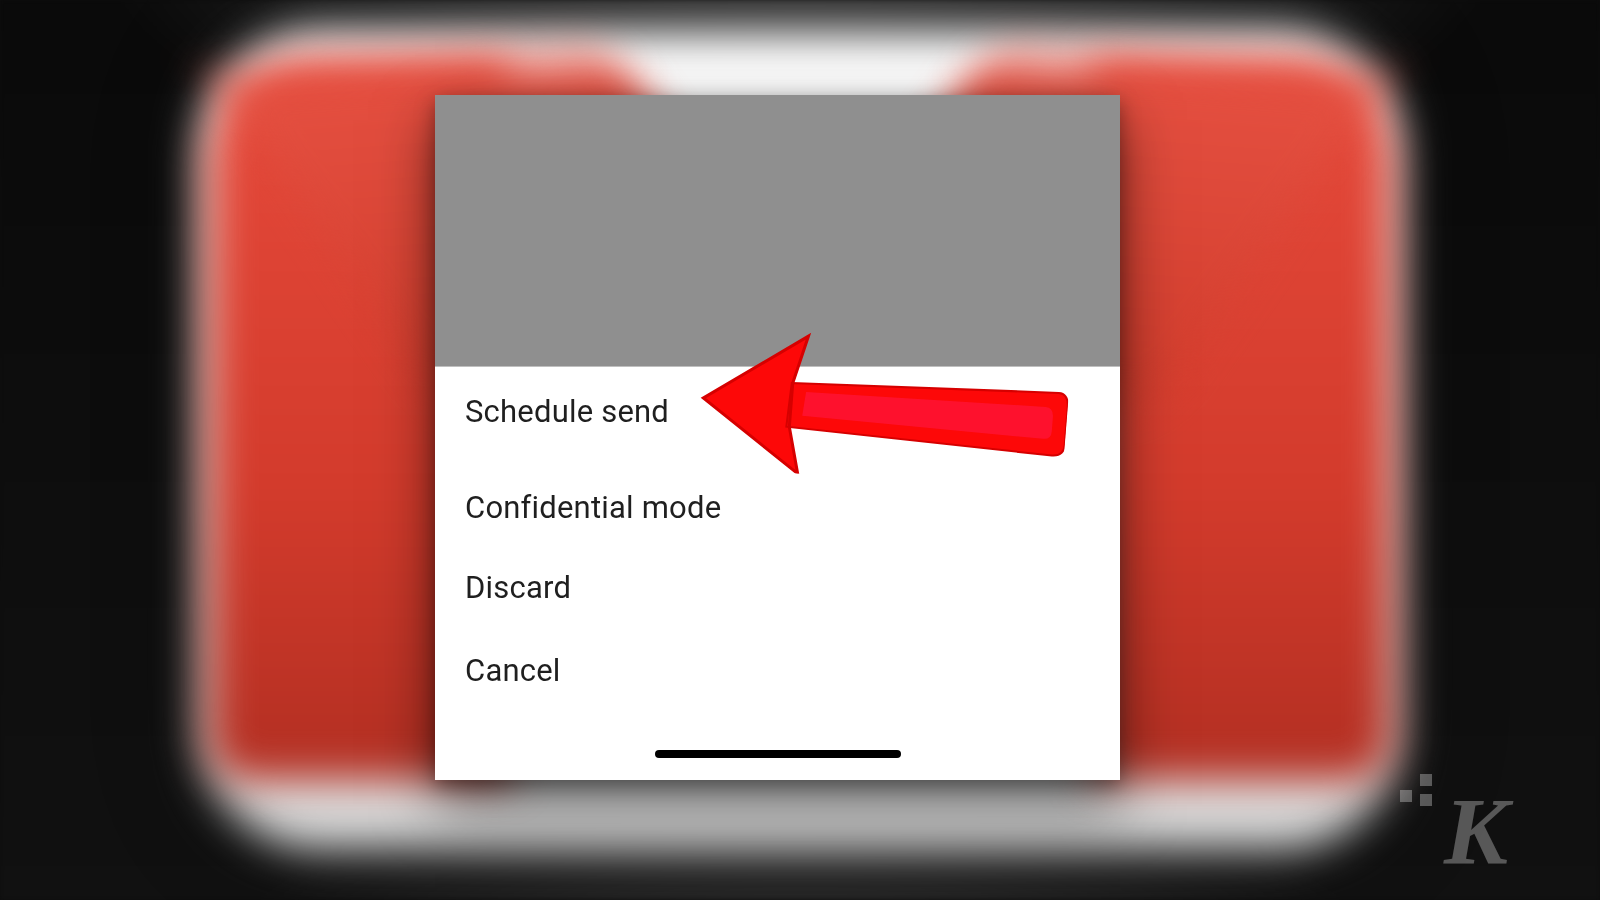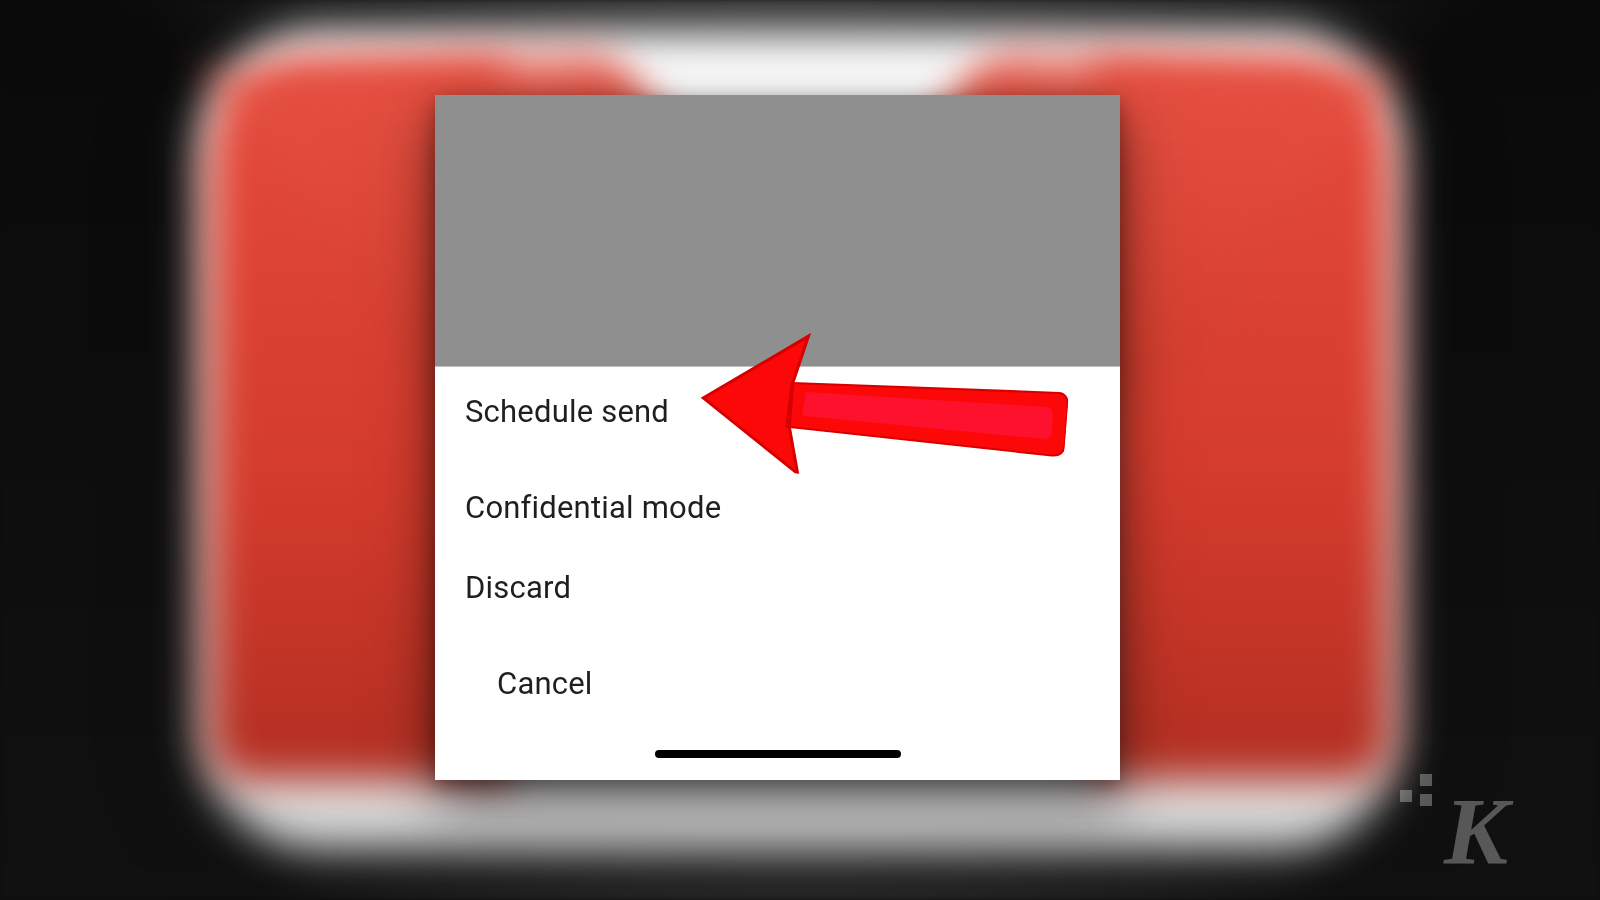--- a/index.html
+++ b/index.html
@@ -80,21 +80,21 @@
       display: flex;
       align-items: center;
       font-size: 31px;
       color: #1f1f1f;
       letter-spacing: 0.2px;
       cursor: pointer;
     }
     .item-0 { top: 0px; }
     .item-1 { top: 96px; }
     .item-2 { top: 176px; }
-    .item-3 { top: 272px; margin-left: 32px; }
+    .item-3 { top: 259px; }
     .home-indicator {
       position: absolute;
       bottom: 22px;
       left: 50%;
       transform: translateX(-50%);
       width: 246px; height: 8px;
       background: #000;
       border-radius: 6px;
     }
     

